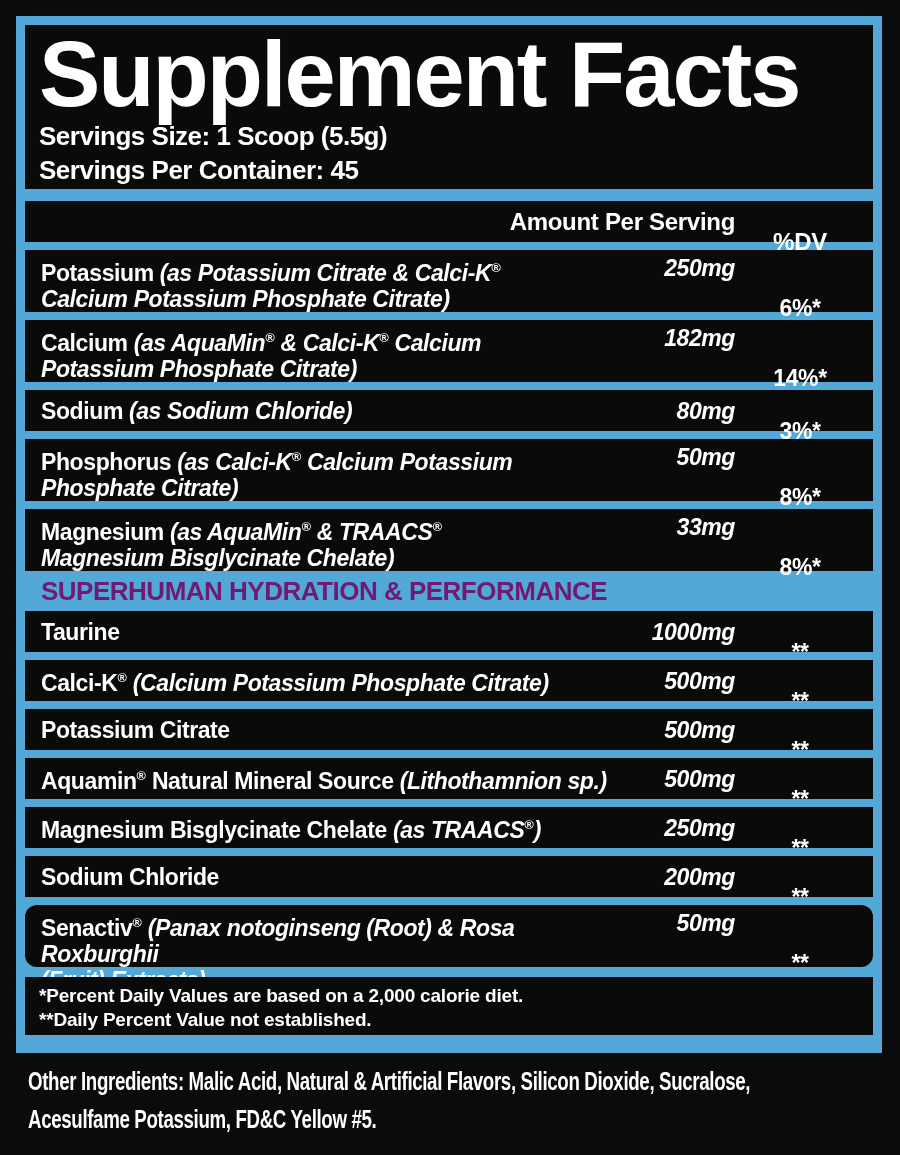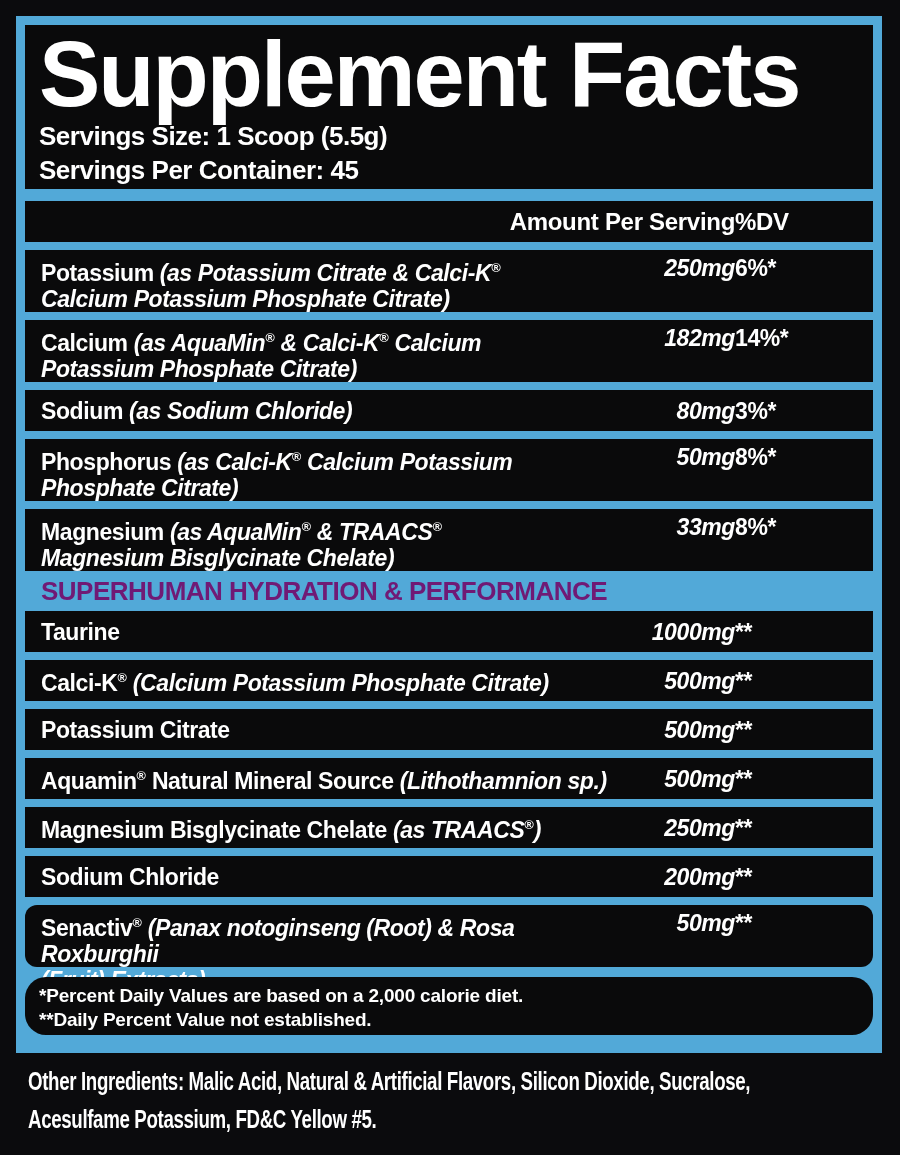--- a/index.html
+++ b/index.html
@@ -27,21 +27,21 @@
   .serv  { font-size:26px; line-height:1.22; letter-spacing:-0.5px; margin-top:2px; white-space:nowrap; }
 
   .hrow {
     height:41px; margin-bottom:8px;
     display:flex; align-items:center;
     padding:0 8px 0 16px;
     font-size:24px; letter-spacing:-0.3px;
   }
   .hrow .spacer { flex:1; }
   .amt-head { width:250px; text-align:right; }
-  .cell-dv  { width:130px; text-align:left; }
+  .cell-dv  { width:130px; text-align:center;margin-top:40px; }
 
   .row {
     height:41px; margin-bottom:8px;
     display:flex; align-items:center;
     padding:0 8px 0 16px;
     font-size:23px; letter-spacing:-0.4px;
   }
   .row2 { height:62px; align-items:flex-start; padding-top:5px; }
   .row.last-mineral { margin-bottom:0; }
   .row.senactiv { margin-bottom:10px;border-radius:12px; }
@@ -51,21 +51,21 @@
   .it { font-style:italic; }
   .l2 { display:block; }
 
   .section-band {
     height:40px; line-height:40px;
     padding-left:16px;
     font-size:26px; letter-spacing:-0.5px;
     color:#701a75; background:transparent;
   }
 
-  .foot { height:58px; padding:7px 14px; font-size:19px; line-height:24px; letter-spacing:-0.2px;border-radius:21px; }
+  .foot { height:58px; padding:7px 14px; font-size:19px; line-height:24px; letter-spacing:-0.2px; }
   .fline { white-space:nowrap; }
 
   .other { position:absolute; left:28px; top:1062px; width:870px; }
   .oline {
     font-size:26px; line-height:38px; letter-spacing:-0.5px;
     white-space:nowrap;
     transform:scaleX(0.72); transform-origin:left center;
   }
 
   sup.reg { font-size:55%; vertical-align:super; letter-spacing:0; }

